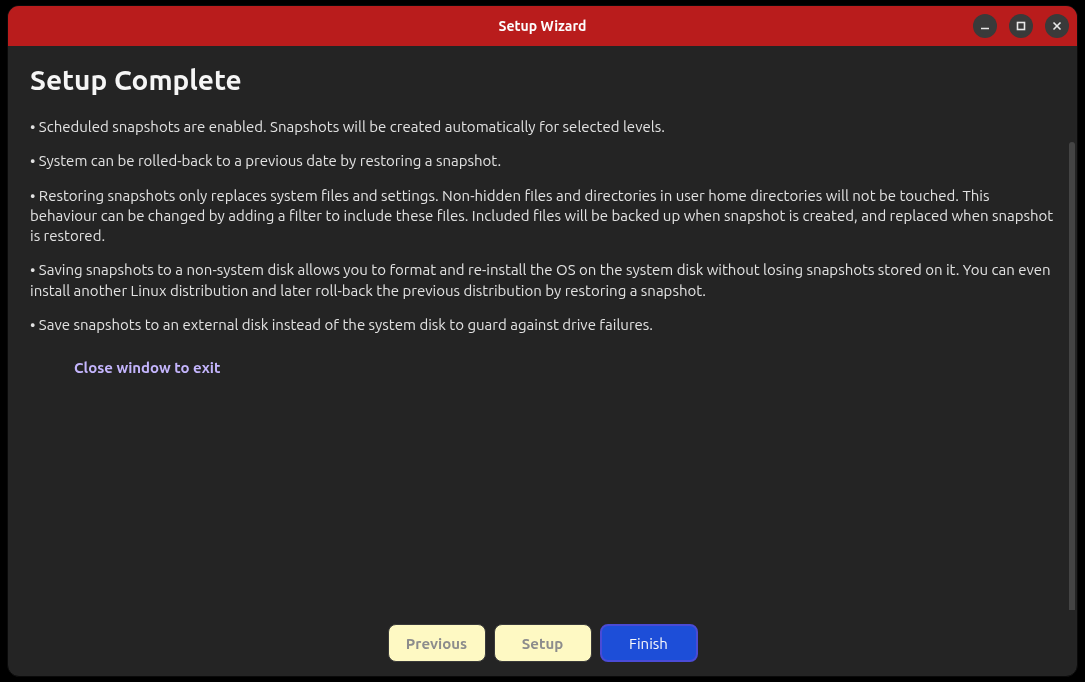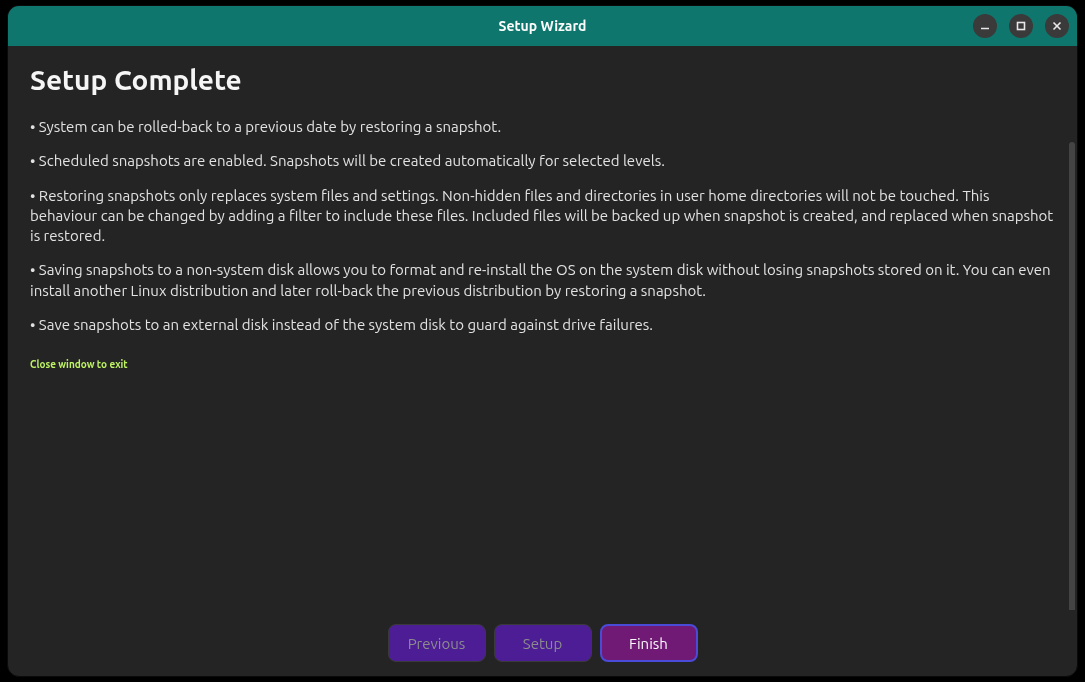--- a/index.html
+++ b/index.html
@@ -16,21 +16,21 @@
     width: 1071px; height: 672px;
     background: #242424;
     border-radius: 12px;
     display: flex;
     flex-direction: column;
     overflow: hidden;
     border: 1px solid #0a0a0a;
   }
   .titlebar {
     height: 40px;
-    background: #0f766e;
+    background: #b91c1c;
     display: flex;
     align-items: center;
     position: relative;
     flex-shrink: 0;
   }
   .titlebar-title {
     position: absolute;
     left: 50%;
     transform: translateX(-50%);
     font-weight: 700;
@@ -79,22 +79,23 @@
   .bullets {
     color: #e2e2e2;
     font-size: 15px;
     line-height: 1.35;
   }
   .bullets p { margin-bottom: 14px; }
   .bullets p::before { content: "• "; }
   .exit-note {
     margin-top: 24px;
     font-weight: 700;
-    font-size: 10px;
-    color: #bef264;
+    font-size: 15px;
+    color: #c4b5fd;
+    margin-left: 44px;
   }
   .scroll-indicator {
     position: absolute;
     right: 2px;
     top: 96px;
     width: 6px;
     height: 488px;
     background: #444;
     border-radius: 3px;
   }
@@ -103,34 +104,35 @@
     display: flex;
     align-items: center;
     justify-content: center;
     gap: 8px;
     flex-shrink: 0;
   }
   .nav-btn {
     min-width: 98px;
     height: 38px;
     border-radius: 8px;
-    background: #701a75;
+    background: #1d4ed8;
     border: 1px solid #4a4a4a;
     color: #fafafa;
     font-size: 15px;
     display: flex;
     align-items: center;
     justify-content: center;
     cursor: pointer;
   }
   .nav-btn.disabled {
     color: #8c8c8c;
-    background: #4c1d95;
+    background: #fef9c3;
     border-color: #3a3a3a;
     cursor: default;
+    font-weight: bold;
   }
   .nav-btn.focused {
     border: 2px solid #4a4bd6;
     outline: none;
   }
 </style>
 </head>
 <body>
 
 <div class="window">
@@ -154,22 +156,22 @@
             <line x1="9.5" y1="2.5" x2="2.5" y2="9.5"></line>
           </svg>
       </div>
     </div>
   </div>
 
   <div class="body-area">
     <div class="content">
       <div class="page-title">Setup Complete</div>
       <div class="bullets">
+        <p>Scheduled snapshots are enabled. Snapshots will be created automatically for selected levels.</p>
         <p>System can be rolled-back to a previous date by restoring a snapshot.</p>
-        <p>Scheduled snapshots are enabled. Snapshots will be created automatically for selected levels.</p>
         <p>Restoring snapshots only replaces system files and settings. Non-hidden files and directories in user home directories will not be touched. This behaviour can be changed by adding a filter to include these files. Included files will be backed up when snapshot is created, and replaced when snapshot is restored.</p>
         <p>Saving snapshots to a non-system disk allows you to format and re-install the OS on the system disk without losing snapshots stored on it. You can even install another Linux distribution and later roll-back the previous distribution by restoring a snapshot.</p>
         <p>Save snapshots to an external disk instead of the system disk to guard against drive failures.</p>
       </div>
       <div class="exit-note">Close window to exit</div>
       <div class="scroll-indicator"></div>
     </div>
 
     <div class="footer">
       <div class="nav-btn disabled">Previous</div>

